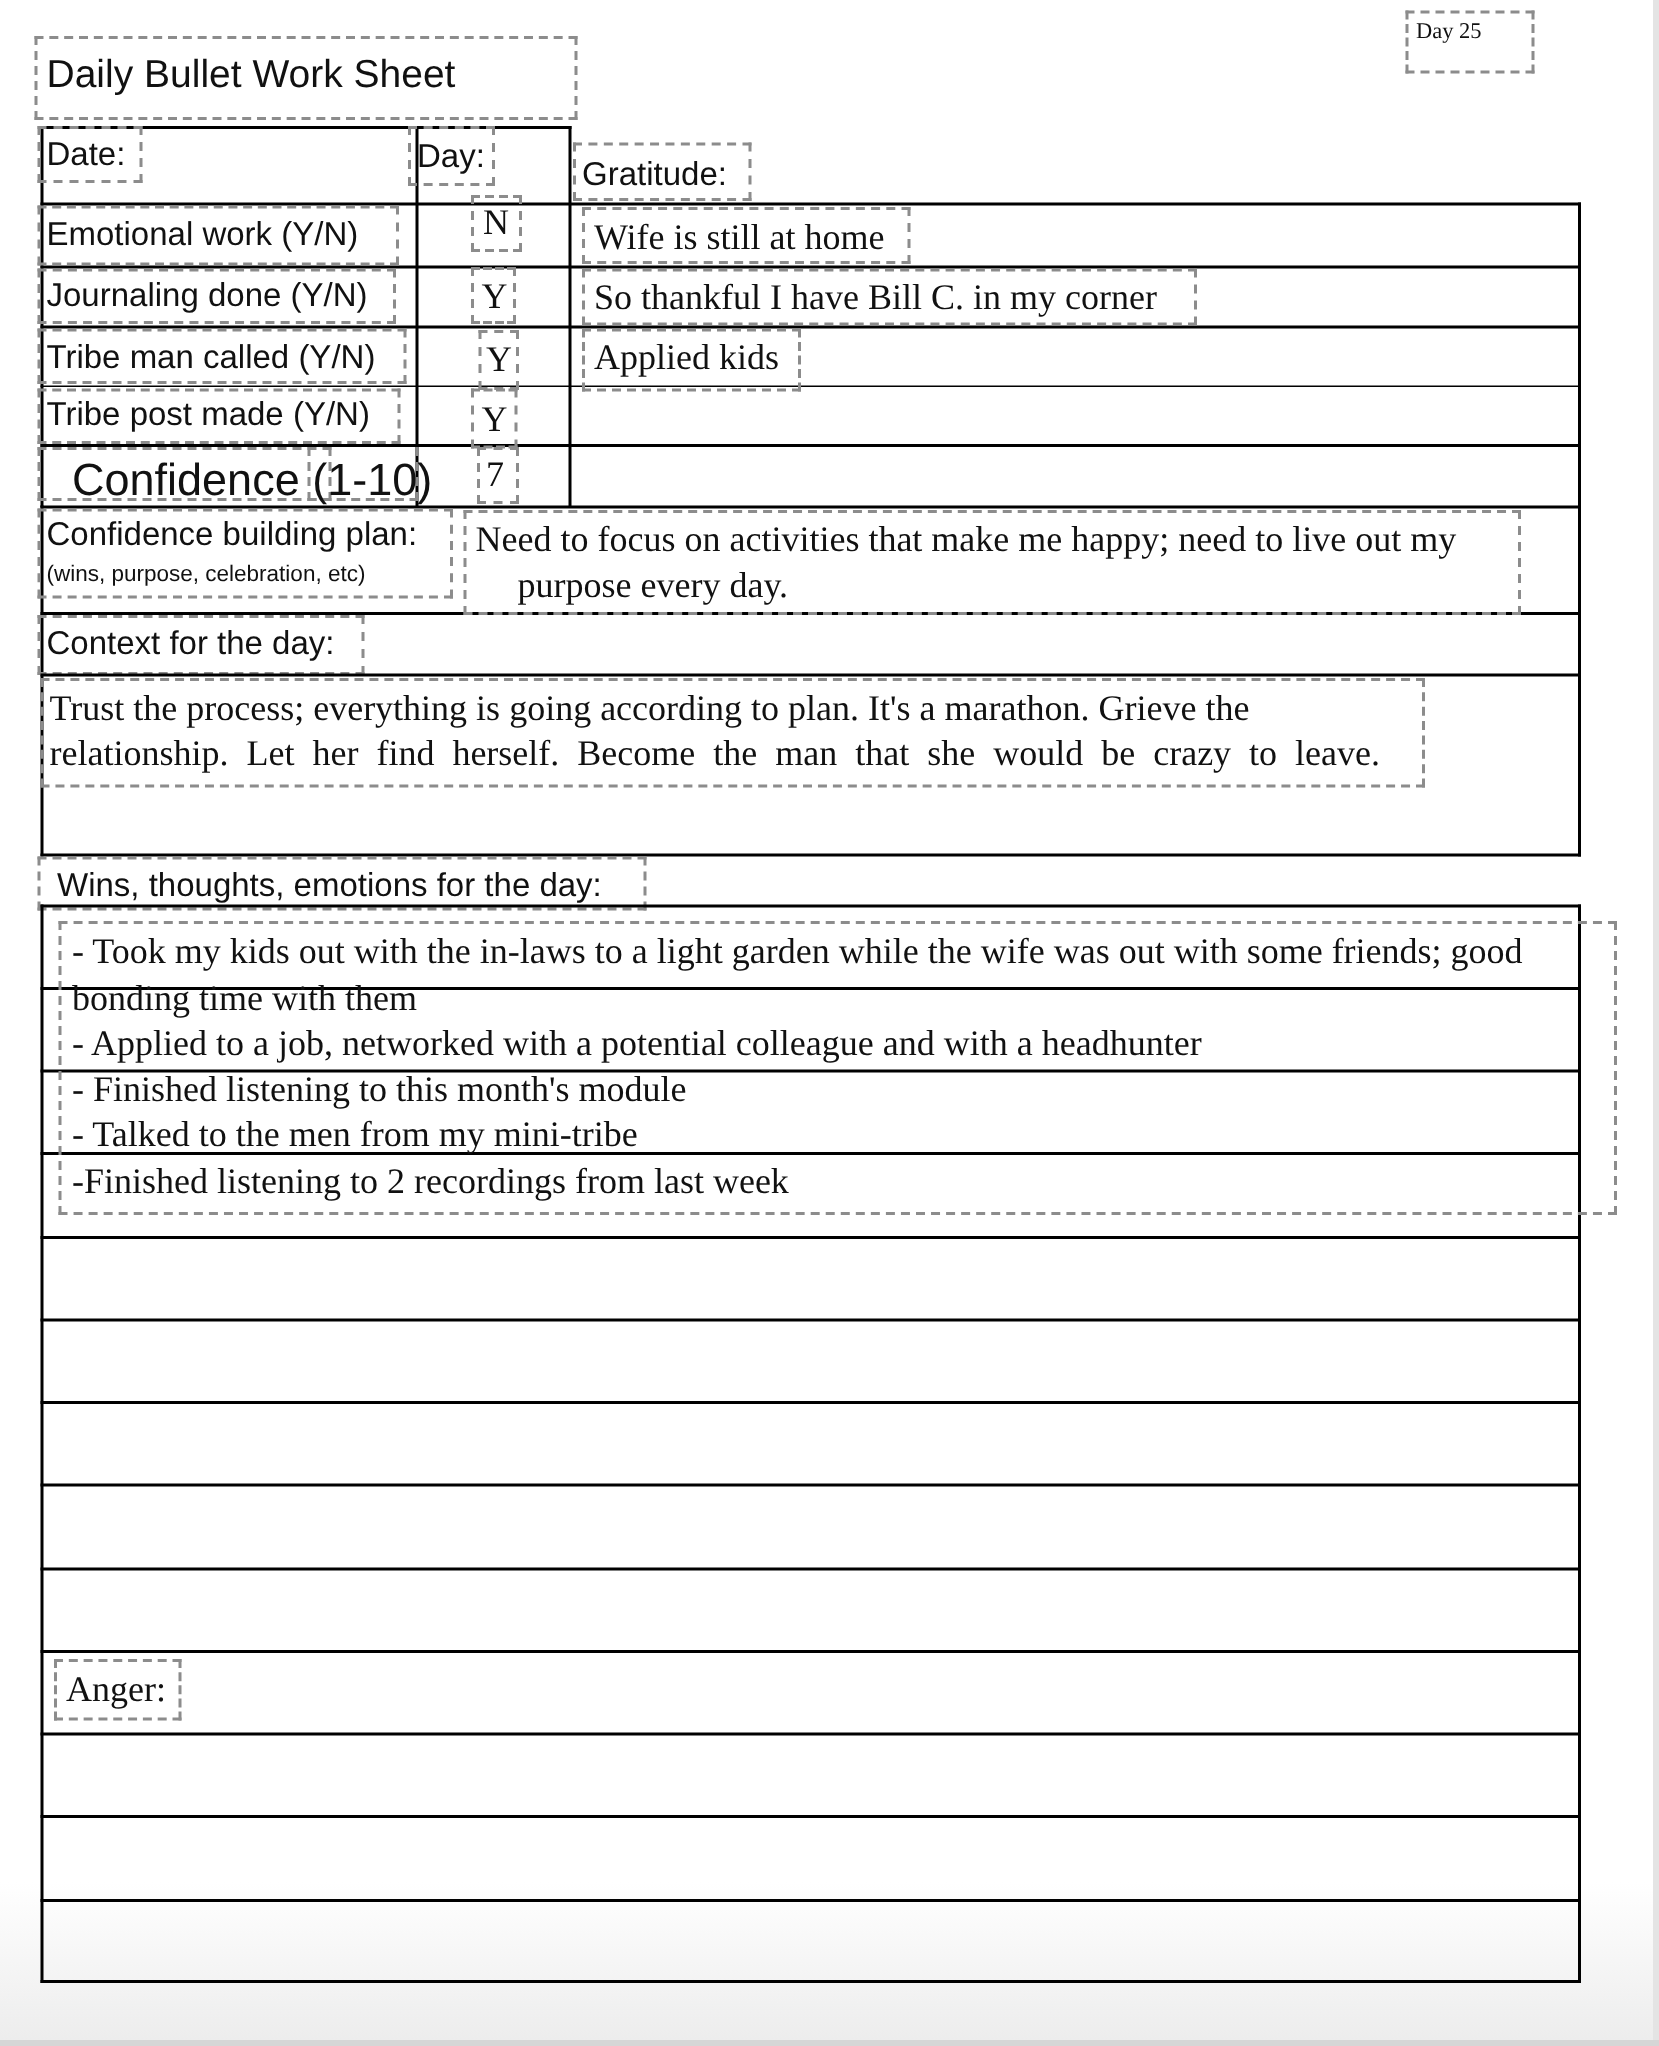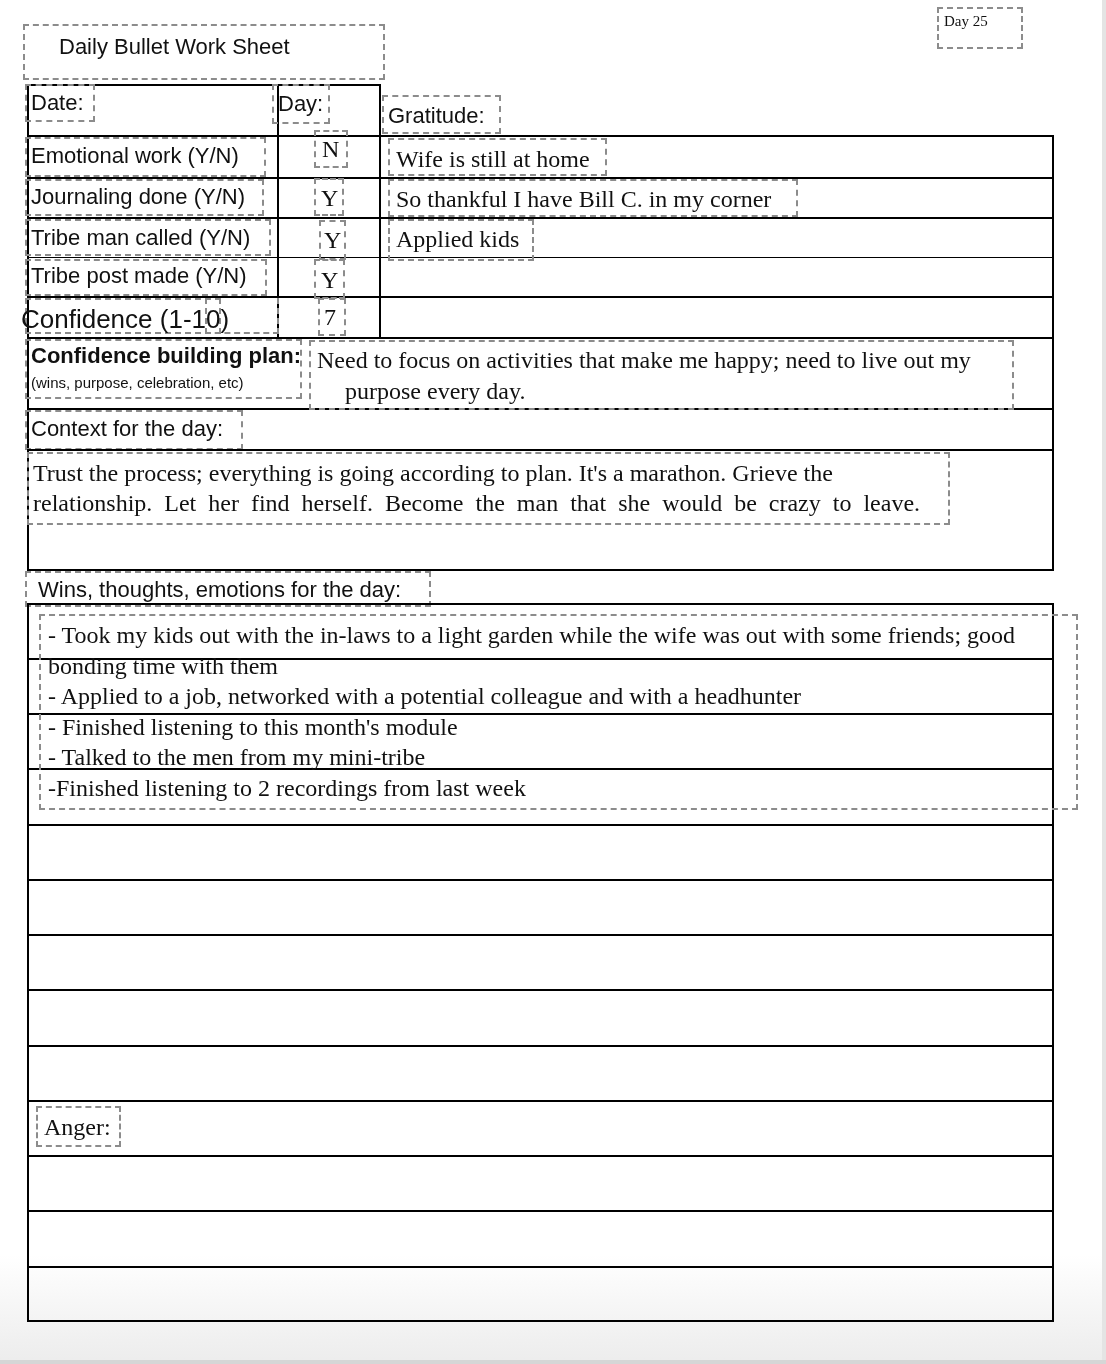--- a/index.html
+++ b/index.html
@@ -15,21 +15,21 @@
   .hline { position: absolute; height: 2px; background: #000; }
   .vline { position: absolute; width: 2px; background: #000; }
   .txt { position: absolute; white-space: nowrap; }
   .scrollbar { position: absolute; right: 0; top: 0; width: 4px; height: 1364px; background: #e4e4e4; }
   .bottom-bar { position: absolute; left: 0; bottom: 0; width: 1106px; height: 4px; background: #d6d6d6; }
 </style>
 </head>
 <body>
 
 <div class="abs dash" style="left:23px;top:24px;width:362px;height:56px;"></div>
-<div class="txt sans" style="left:31px;top:34px;font-size:22px;margin-left:28px;">Daily Bullet Work Sheet</div>
+<div class="txt sans" style="left:31px;top:34px;font-size:26px;">Daily Bullet Work Sheet</div>
 
 <div class="abs dash" style="left:937px;top:7px;width:86px;height:42px;"></div>
 <div class="txt serif" style="left:944px;top:13px;font-size:15px;">Day 25</div>
 
 <div class="hline" style="left:27px;top:84px;width:354px;"></div>
 <div class="vline" style="left:27px;top:84px;height:254px;"></div>
 <div class="vline" style="left:277px;top:84px;height:254px;"></div>
 <div class="vline" style="left:379px;top:84px;height:254px;"></div>
 
 <div class="abs dash" style="left:25px;top:84px;width:70px;height:38px;"></div>
@@ -71,21 +71,21 @@
 </div>
 <div>
   <div class="abs dash" style="left:25px;top:259px;width:242px;height:37px;"></div>
   <div class="txt sans" style="left:31px;top:263px;font-size:22px;">Tribe post made (Y/N)</div>
   <div class="abs dash" style="left:314px;top:259px;width:31px;height:40px;"></div>
   <div class="txt serif" style="left:321px;top:267px;font-size:24px;">Y</div>
 </div>
 <div>
   <div class="abs dash" style="left:25px;top:298px;width:196px;height:36px;"></div>
   <div class="abs dash" style="left:205px;top:298px;width:74px;height:36px;border-top:none;"></div>
-  <div class="txt sans" style="left:21px;top:304px;font-size:26px;">Confidence (1-10)</div>
+  <div class="txt sans" style="left:48px;top:304px;font-size:30px;">Confidence (1-10)</div>
   <div class="abs dash" style="left:318px;top:298px;width:28px;height:38px;"></div>
   <div class="txt serif" style="left:324px;top:304px;font-size:24px;">7</div>
 </div>
 
 <div>
   <div class="abs dash" style="left:388px;top:138px;width:219px;height:38px;"></div>
   <div class="txt serif" style="left:396px;top:146px;font-size:24px;">Wife is still at home</div>
 </div>
 <div>
   <div class="abs dash" style="left:388px;top:179px;width:410px;height:38px;"></div>
@@ -95,21 +95,21 @@
   <div class="abs dash" style="left:388px;top:219px;width:146px;height:42px;"></div>
   <div class="txt serif" style="left:396px;top:226px;font-size:24px;">Applied kids</div>
 </div>
 <div class="abs" style="left:382px;top:259px;width:668px;height:36px;"></div>
 <div class="abs" style="left:382px;top:298px;width:668px;height:38px;"></div>
 
 <div class="vline" style="left:27px;top:337px;height:234px;"></div>
 <div class="hline" style="left:27px;top:408px;width:1027px;"></div>
 <div class="vline" style="left:1052px;top:337px;height:234px;"></div>
 <div class="abs dash" style="left:25px;top:339px;width:277px;height:60px;"></div>
-<div class="txt sans" style="left:31px;top:343px;font-size:22px;font-weight:bold;">Confidence building plan:</div>
+<div class="txt sans" style="left:31px;top:343px;font-size:22px;">Confidence building plan:</div>
 <div class="txt sans" style="left:31px;top:374px;font-size:15px;">(wins, purpose, celebration, etc)</div>
 <div class="abs dash" style="left:309px;top:340px;width:705px;height:70px;"></div>
 <div class="txt serif" style="left:317px;top:347px;font-size:24px;">Need to focus on activities that make me happy; need to live out my</div>
 <div class="txt serif" style="left:317px;top:378px;font-size:24px;margin-left:28px;">purpose every day.</div>
 
 <div class="abs dash" style="left:25px;top:410px;width:218px;height:40px;"></div>
 <div class="txt sans" style="left:31px;top:416px;font-size:22px;">Context for the day:</div>
 <div class="hline" style="left:27px;top:449px;width:1027px;"></div>
 <div class="abs dash" style="left:27px;top:452px;width:923px;height:73px;"></div>
 <div class="txt serif" style="left:33px;top:460px;font-size:24px;">Trust the process; everything is going according to plan. It's a marathon. Grieve the</div>

